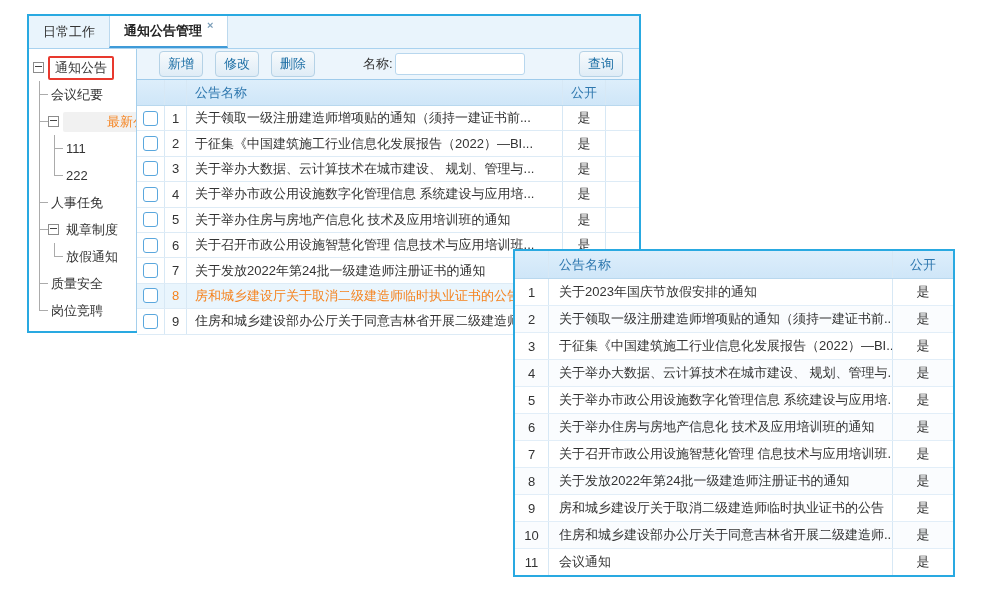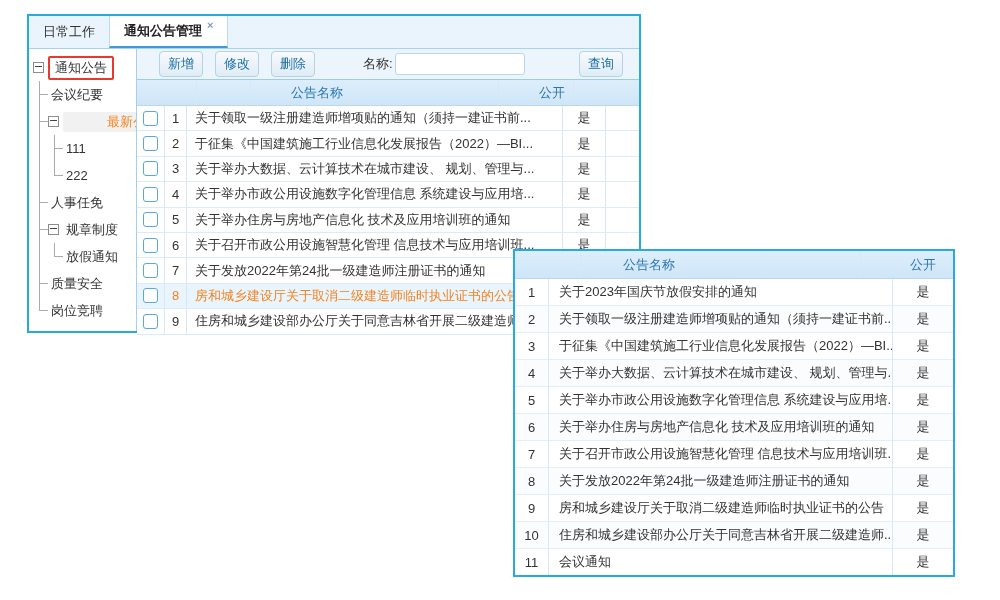--- a/index.html
+++ b/index.html
@@ -52,21 +52,21 @@
   .gheader{display:flex;background:linear-gradient(#ddeefb,#cfe6f8);color:#2e77ae;font-size:13px;
            border-top:1px solid #9fcbeb;border-bottom:1px solid #b9d8ee;box-sizing:border-box;}
   .cell{display:flex;align-items:center;box-sizing:border-box;border-right:1px solid #d7e8f5;
         overflow:hidden;white-space:nowrap;padding:0 4px;}
   .cell:last-child{border-right:none;}
   .c-check{width:28px;flex:0 0 28px;justify-content:center;}
   .c-num{width:22px;flex:0 0 22px;justify-content:center;}
   .c-name{flex:1;min-width:0;padding-left:8px;}
   .c-pub{width:43px;flex:0 0 43px;justify-content:center;}
   .c-extra{width:33px;flex:0 0 33px;}
-  .gheader .cell{height:25px;margin-left:32px;}
+  .gheader .cell{height:25px;}
   .rows{flex:1;display:flex;flex-direction:column;}
   .trow{display:flex;height:25.4px;flex:0 0 25.4px;border-bottom:1px solid #ddebf6;font-size:13px;
         color:#333;background:#fff;box-sizing:border-box;}
   .trow.hl{background:#e9f5fd;}
   .trow.hl .c-name,.trow.hl .c-num{color:#f5831f;}
   .checkbox{width:13px;height:13px;border:1px solid #5aa7dd;border-radius:3px;background:#fff;}
 
   
   .overlay{position:absolute;left:513px;top:249px;width:442px;height:328px;background:#fff;
            border:2px solid #29a9e1;box-sizing:border-box;display:flex;flex-direction:column;}

